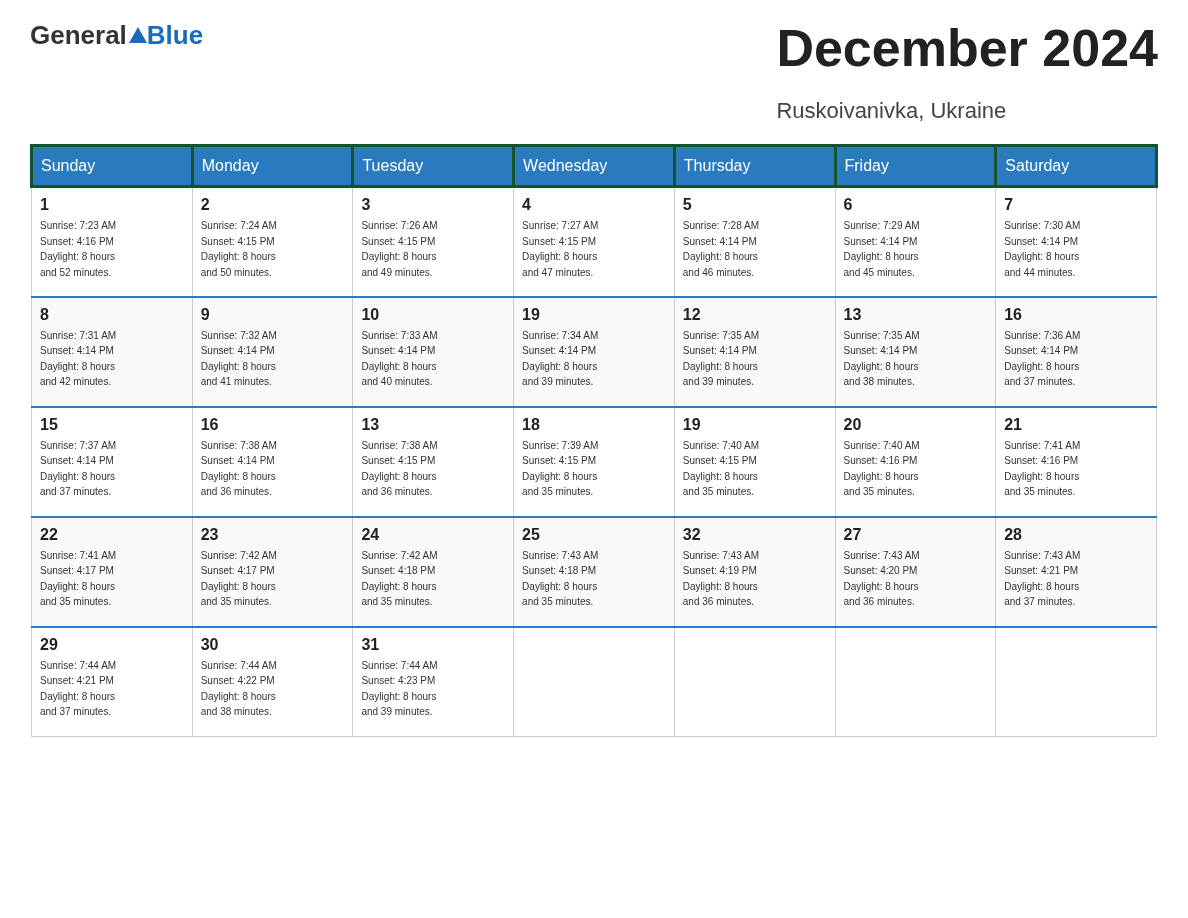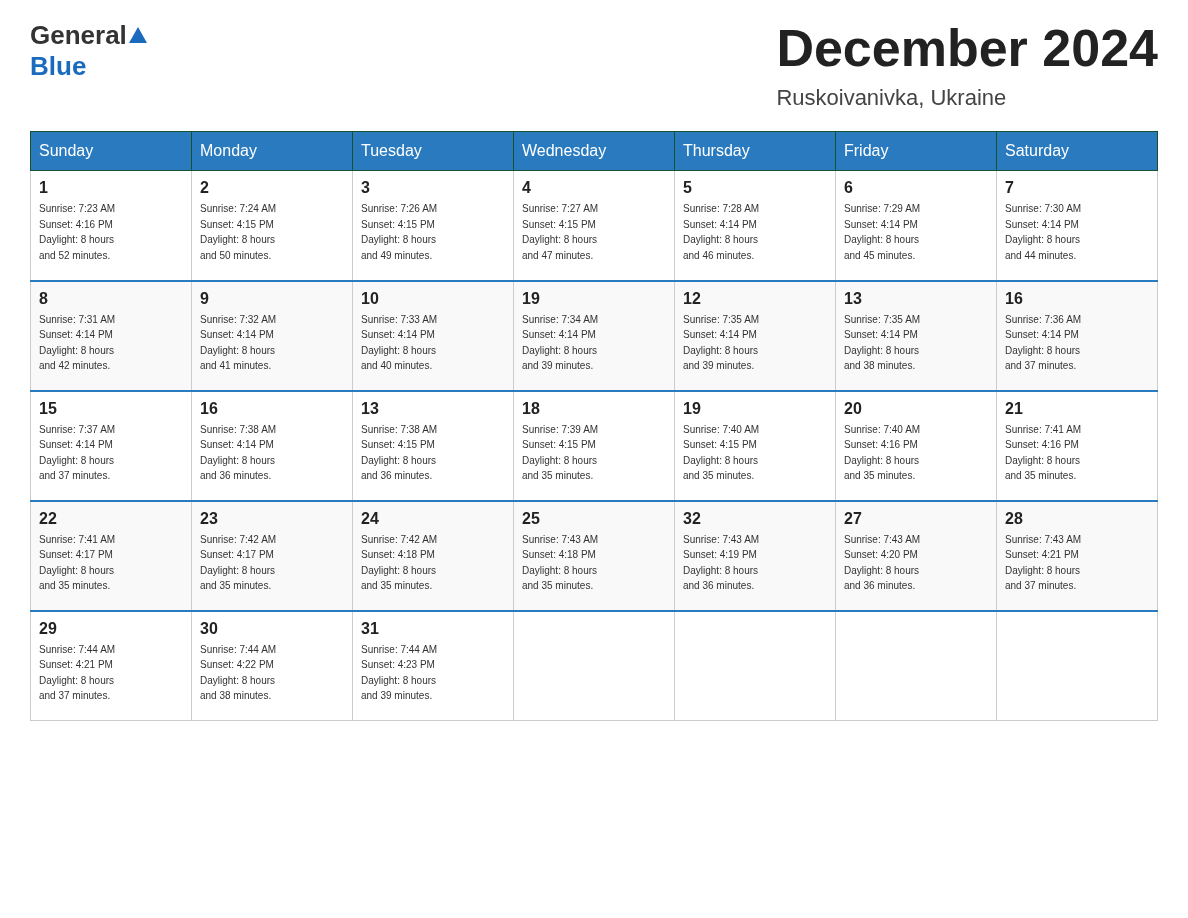--- a/index.html
+++ b/index.html
@@ -21,21 +21,22 @@
       font-weight: bold;
       color: #333;
     }
     .logo-text-blue {
       font-size: 26px;
       font-weight: bold;
       color: #1a6bbd;
     }
     .logo-wrapper {
       display: flex;
-      flex-direction: column;
+      flex-direction: row;
+      text-align: right;
     }
     .logo-top-row {
       display: flex;
       align-items: center;
     }
     .logo-arrow {
       width: 0;
       height: 0;
       border-left: 9px solid transparent;
       border-right: 9px solid transparent;
@@ -47,35 +48,35 @@
     }
     .month-title {
       font-size: 52px;
       font-weight: bold;
       color: #222;
       line-height: 1.1;
     }
     .location-title {
       font-size: 22px;
       color: #444;
-      margin-top: 8px;
+      margin-top: 21px;
     }
     .calendar-table {
       width: 100%;
       border-collapse: collapse;
       table-layout: fixed;
     }
     .calendar-table th {
       background-color: #2a7abf;
       color: #fff;
       padding: 10px 8px;
       font-size: 16px;
       font-weight: normal;
       text-align: left;
-      border: 1px solid #14532d;
+      border: 3px solid #14532d;
     }
     .calendar-table td {
       vertical-align: top;
       padding: 8px 8px;
       border: 1px solid #ccc;
       font-size: 13px;
       color: #333;
       height: 110px;
       background: #fff;
     }

